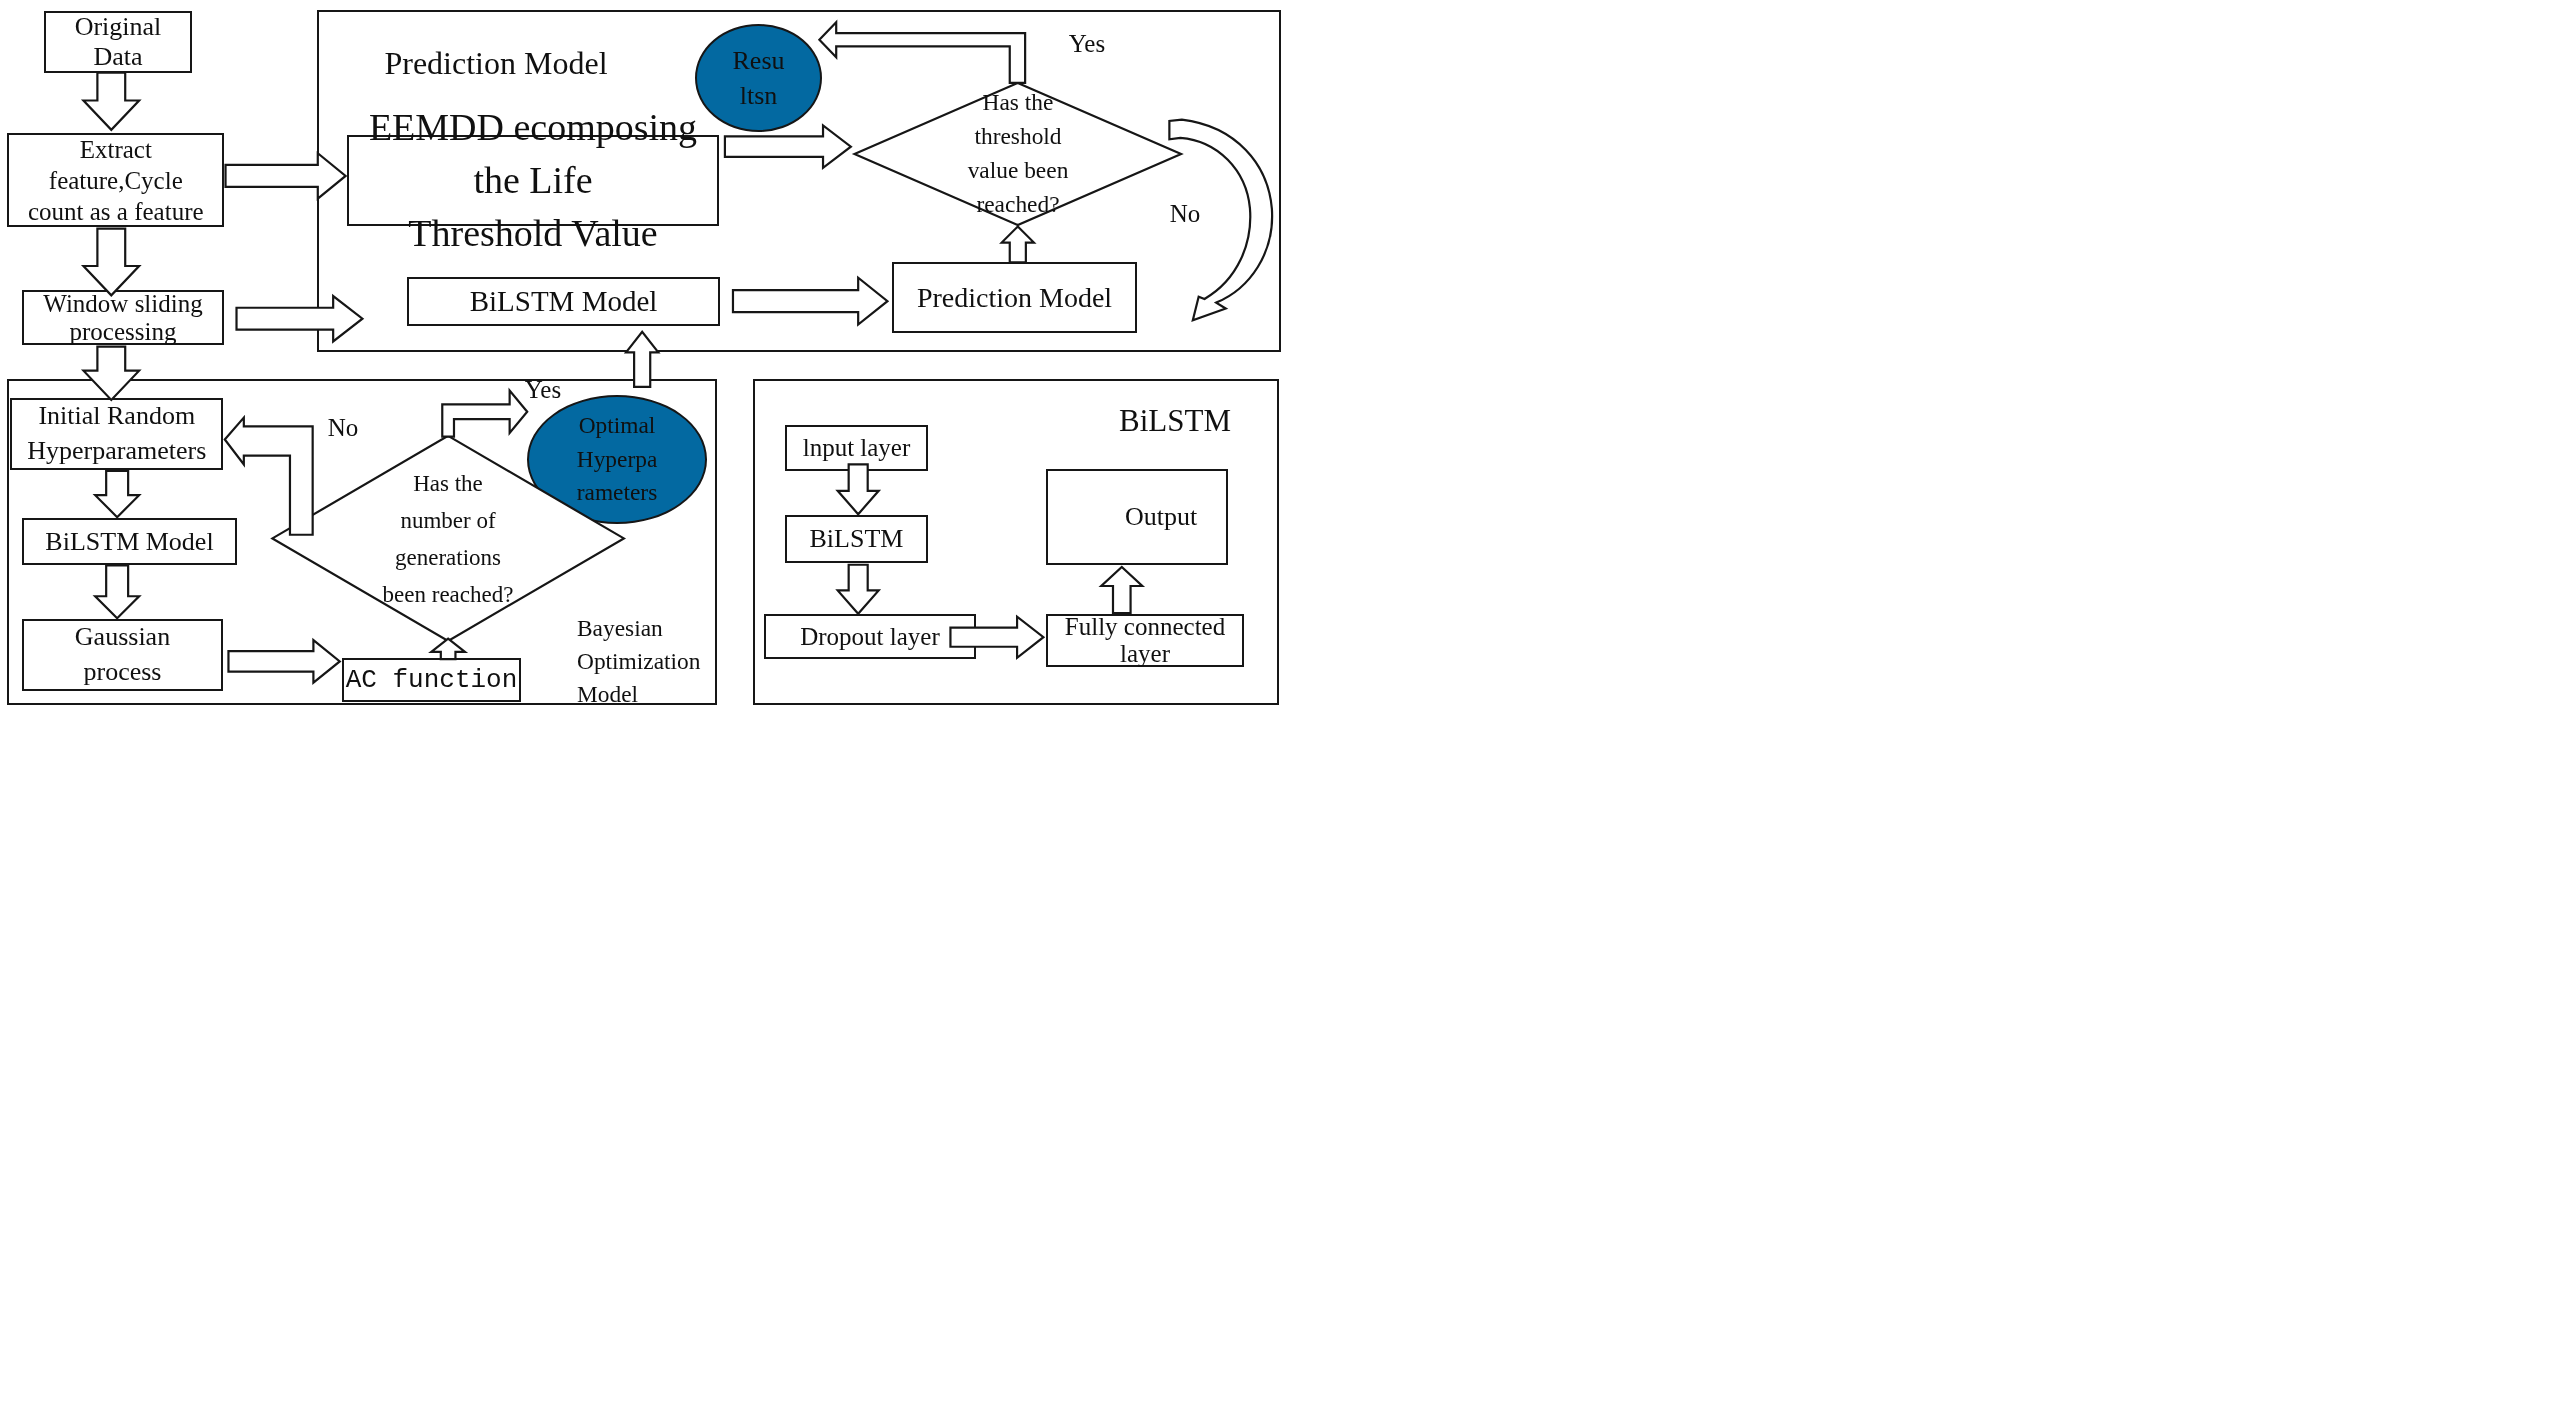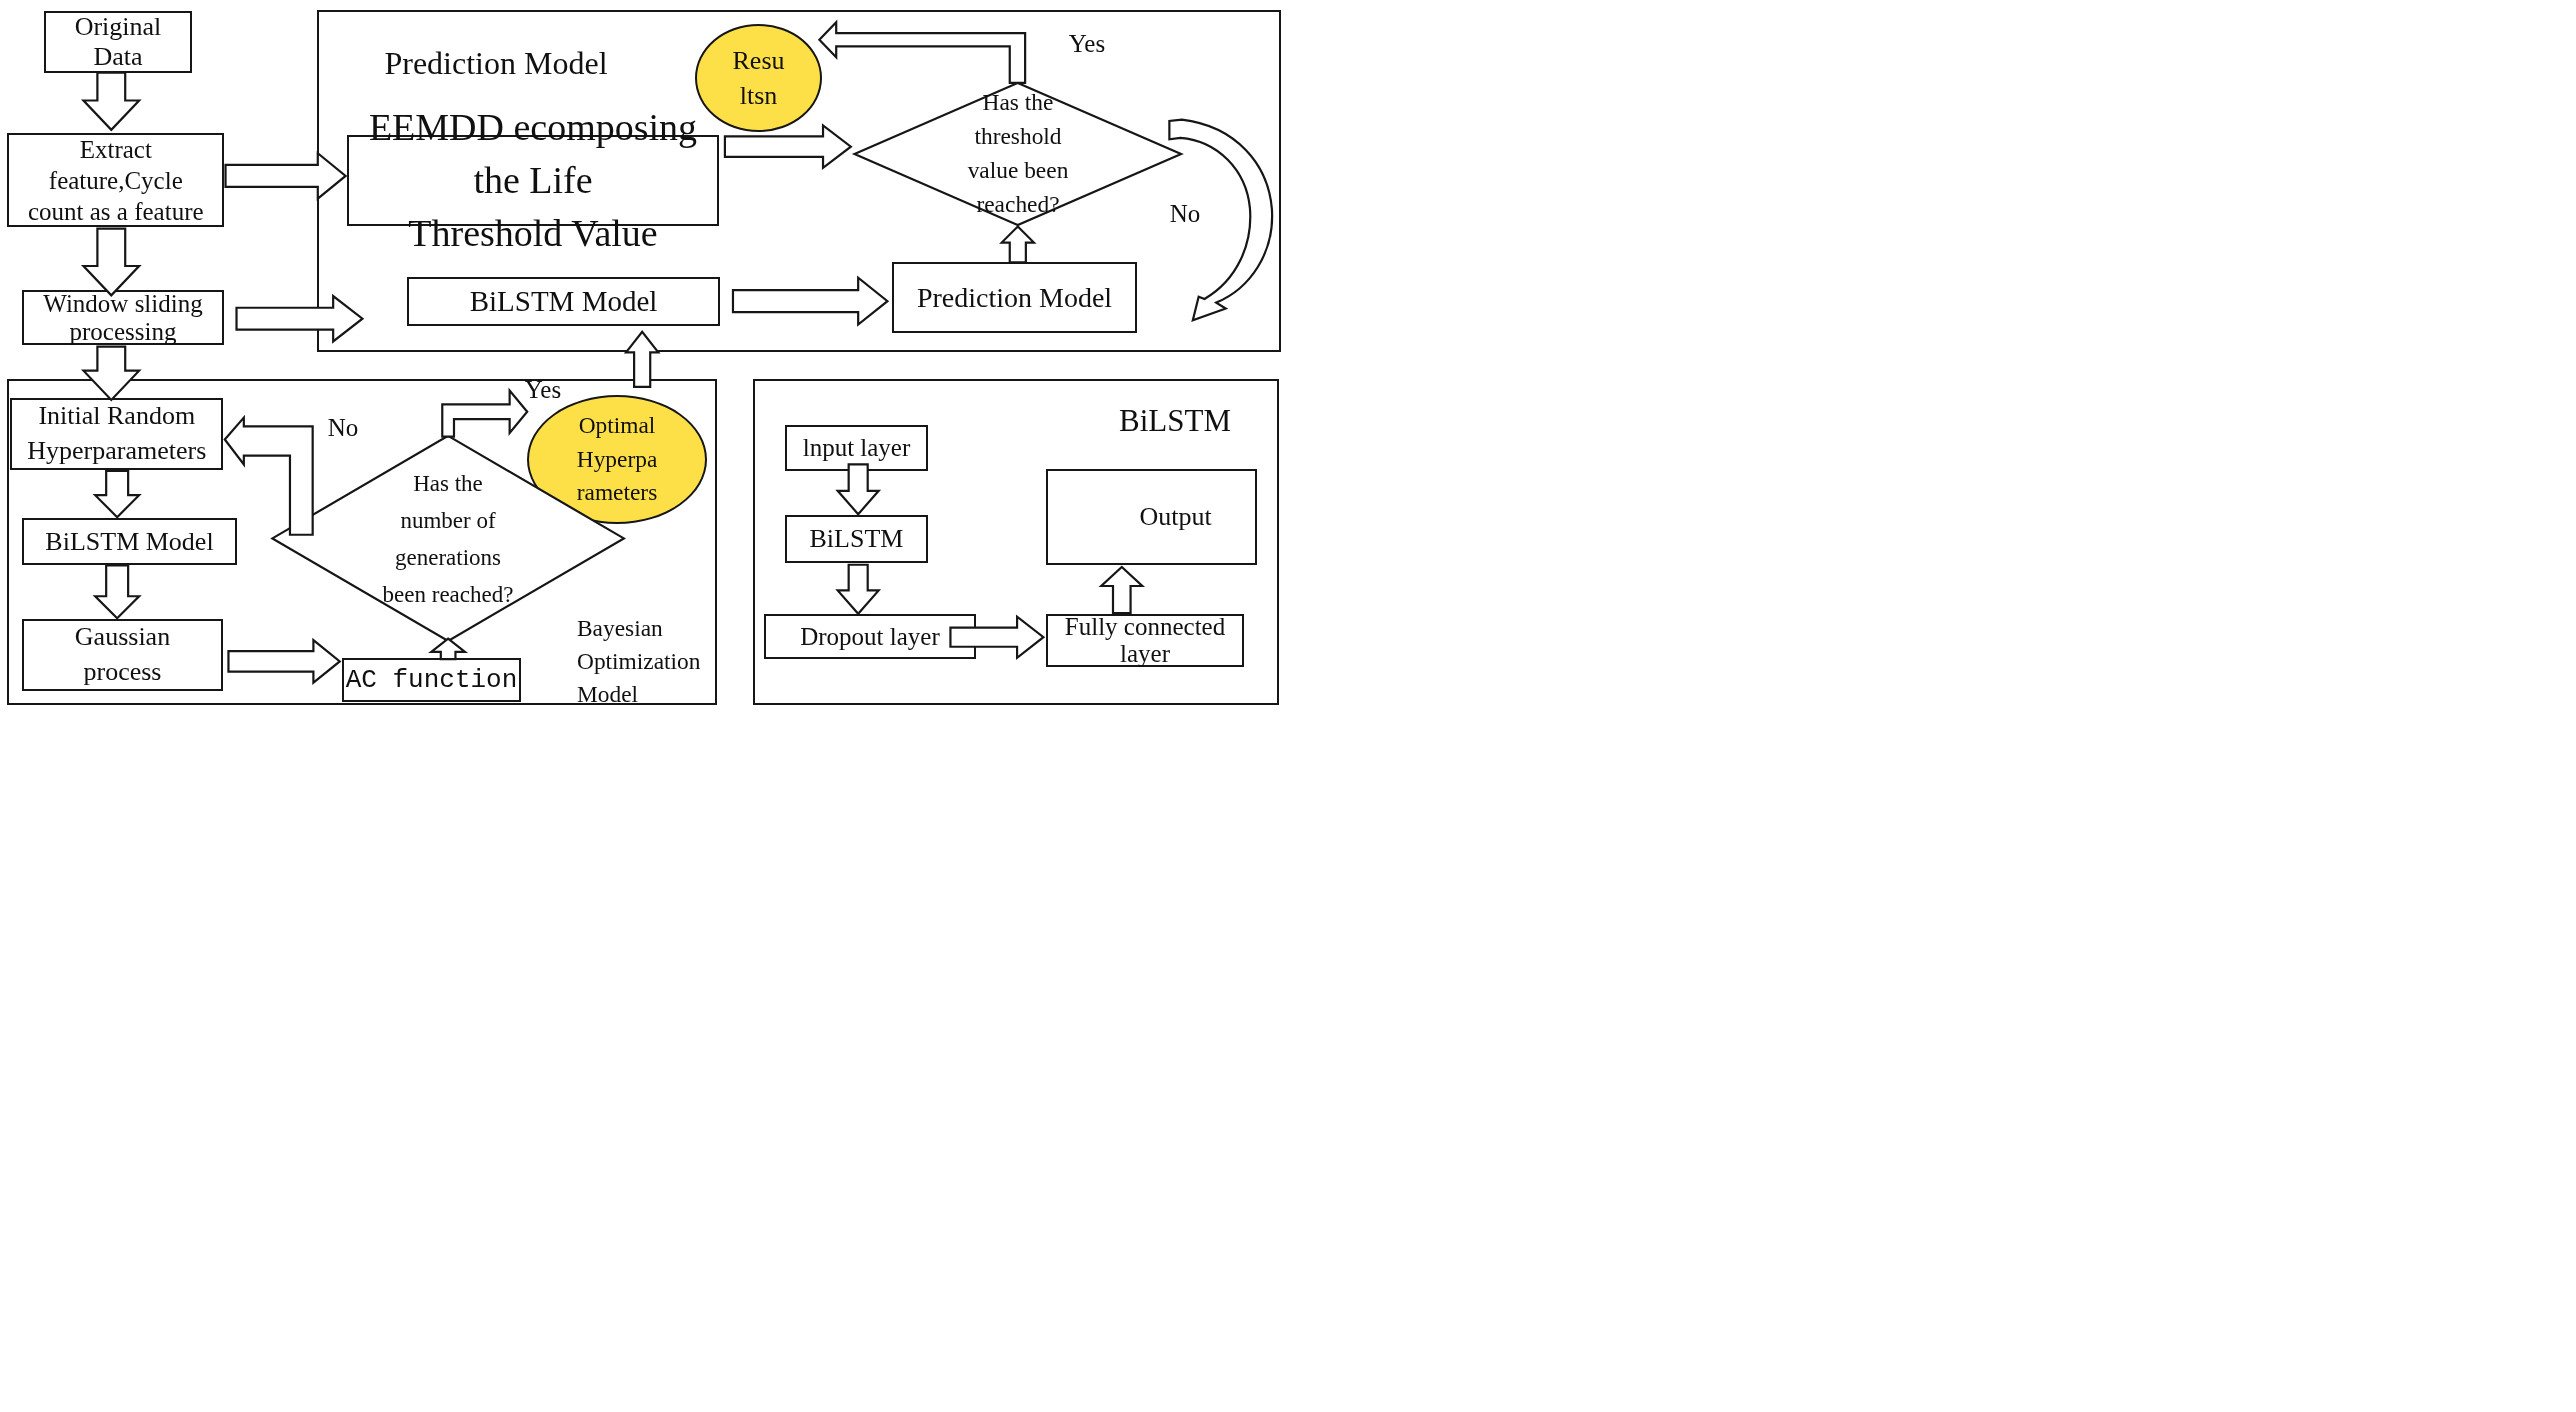--- a/index.html
+++ b/index.html
@@ -7,21 +7,21 @@
     position:relative;width:1288px;height:707px;background:#ffffff;
     font-family:"Liberation Serif","DejaVu Serif",serif;color:#101010;overflow:hidden;
   }
   .container{position:absolute;border:2.9px solid #161616;background:transparent;box-sizing:border-box;}
   .box{
     position:absolute;border:2.2px solid #161616;background:#ffffff;box-sizing:border-box;
     display:flex;flex-direction:column;align-items:center;justify-content:center;
     text-align:center;z-index:2;
   }
   .ellipse{
-    position:absolute;border:2.2px solid #161616;border-radius:50%;background:#fde047;box-sizing:border-box;
+    position:absolute;border:2.2px solid #161616;border-radius:50%;background:#0369a1;box-sizing:border-box;
     display:flex;flex-direction:column;align-items:center;justify-content:center;text-align:center;z-index:2;
   }
   .lbl{position:absolute;white-space:nowrap;z-index:4;}
   .center-anchor{transform:translate(-50%,-50%);}
   .diamond-text{
     position:absolute;display:flex;flex-direction:column;align-items:center;justify-content:center;
     text-align:center;z-index:4;
   }
   #arrow-layer{position:absolute;left:0;top:0;z-index:3;pointer-events:none;}
 </style>
@@ -127,21 +127,21 @@
   </div>
 
   <div class="box" style="left:785px;top:515px;width:143px;height:48px;font-size:26px;">
     <div>BiLSTM</div>
   </div>
 
   <div class="box" style="left:764px;top:614px;width:212px;height:45px;font-size:25px;">
     <div>Dropout layer</div>
   </div>
 
-  <div class="box" style="left:1046px;top:469px;width:211px;height:96px;font-size:26px;padding-left:48px;">
+  <div class="box" style="left:1046px;top:469px;width:182px;height:96px;font-size:26px;padding-left:48px;">
     <div>Output</div>
   </div>
 
   <div class="box" style="left:1046px;top:614px;width:198px;height:53px;font-size:25px;line-height:1.05;">
     <div>Fully connected</div>
     <div>layer</div>
   </div>
 
   <svg id="arrow-layer" width="1288" height="707" viewBox="0 0 1759 965">
       <polygon points="1390,113 1613,210 1390,307 1167,210" fill="#ffffff" stroke="#161616" stroke-width="3"></polygon>

